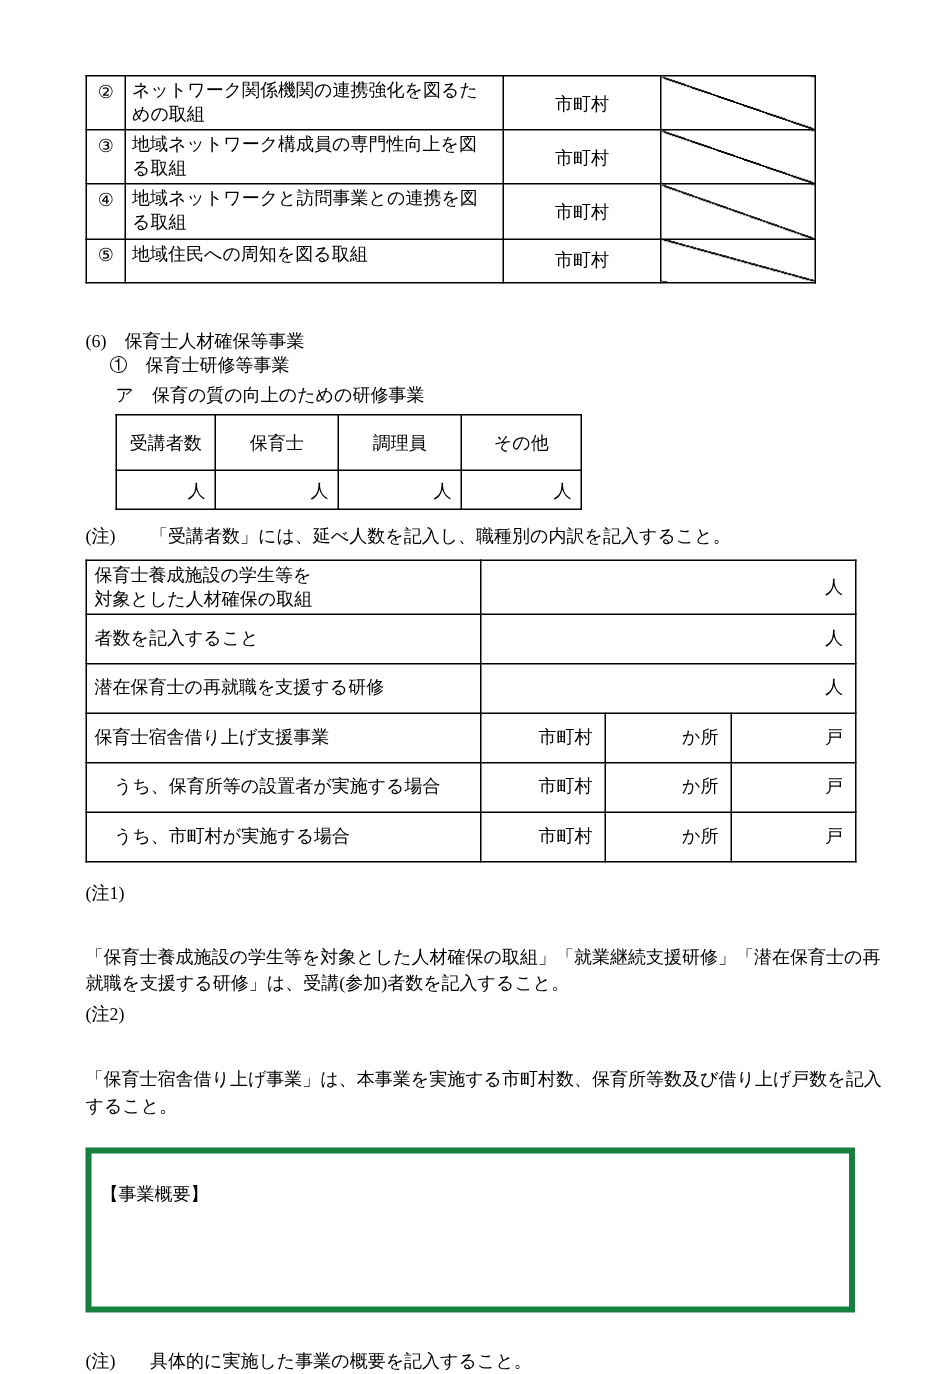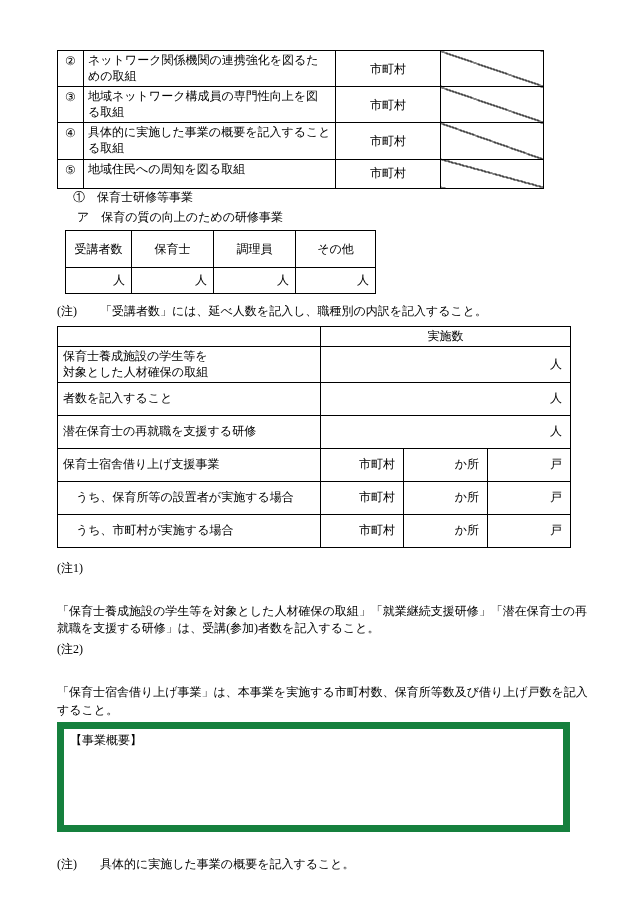--- a/index.html
+++ b/index.html
@@ -30,21 +30,21 @@
   }
 
   
   .sec-heading { margin-top:30px; }
   .sub1 { margin-top:0; margin-left:16px; }
   .subA { margin-top:4px; margin-left:20px; }
   .subB { margin-top:16px; margin-left:20px; }
   .subC { margin-top:14px; margin-left:20px; }
 
   
-  .t-training { margin-top:5px; margin-left:8px; width:310px; }
+  .t-training { margin-top:5px; margin-left:20px; width:310px; }
   .t-training .th  { height:37px; text-align:center; vertical-align:middle; }
   .t-training .val { height:26px; text-align:right; vertical-align:middle; padding-right:6px; }
 
   
   .note { display:flex; margin-top:9px; line-height:1.45; }
   .note .note-label { flex:0 0 43px; }
   .note .note-text  { flex:1; }
   .notes-block { margin-top:12px; }
   .notes-block .note { margin-top:0;flex-direction:column; }
   .notes-block .note + .note { margin-top:4px; }
@@ -53,21 +53,21 @@
   .t-main { margin-top:6px; width:513px; }
   .t-main td { height:33px; vertical-align:middle; }
   .t-main tr.hdr td { height:19px; text-align:center; }
   .t-main tr.r1 td { height:36px; }
   .t-main .lbl { padding-left:5px; }
   .t-main .pre { white-space:pre-line; line-height:1.35; }
   .t-main .val { text-align:right; padding-right:8px; }
   .t-main .indent { padding-left:18px; }
 
   
-  .summary-box { margin-top:3px; width:513px; height:110px; border:7px solid #15803d; padding:3px 6px; }
+  .summary-box { margin-top:19px; width:513px; height:110px; border:4px solid #15803d; padding:19px 6px; }
   .final-note { margin-top:24px; }
 </style>
 </head>
 <body>
 
 <div class="page">
 
   <table class="t-top">
     <colgroup>
       <col style="width:26px">
@@ -85,34 +85,35 @@
     </tr>
     <tr>
       <td class="c-num">③</td>
       <td class="c-desc">地域ネットワーク構成員の専門性向上を図
 る取組</td>
       <td class="c-resp">市町村</td>
       <td class="c-diag"></td>
     </tr>
     <tr>
       <td class="c-num">④</td>
-      <td class="c-desc">具体的に実施した事業の概要を記入すること
+      <td class="c-desc">地域ネットワークと訪問事業との連携を図
 る取組</td>
       <td class="c-resp">市町村</td>
       <td class="c-diag"></td>
     </tr>
     <tr>
       <td class="c-num">⑤</td>
       <td class="c-desc">地域住民への周知を図る取組</td>
       <td class="c-resp">市町村</td>
       <td class="c-diag"></td>
     </tr>
   </tbody>
     </table>
 
+  <div class="sec-heading">(6)　保育士人材確保等事業</div>
   <div class="sub1">①　保育士研修等事業</div>
   <div class="subA">ア　保育の質の向上のための研修事業</div>
 
   <table class="t-training">
     <colgroup>
       <col style="width:66px">
         <col style="width:82px">
         <col style="width:82px">
         <col style="width:80px">
     </colgroup>
@@ -139,24 +140,20 @@
 
 
   <table class="t-main">
     <colgroup>
       <col style="width:263px">
         <col style="width:83px">
         <col style="width:84px">
         <col style="width:83px">
     </colgroup>
     <tbody>
-        <tr class="hdr">
-      <td class="lbl"></td>
-      <td colspan="3">実施数</td>
-    </tr>
     <tr class="r1">
       <td class="lbl pre">保育士養成施設の学生等を
 対象とした人材確保の取組</td>
       <td colspan="3" class="val">人</td>
     </tr>
     <tr>
       <td class="lbl">者数を記入すること</td>
       <td colspan="3" class="val">人</td>
     </tr>
     <tr>

